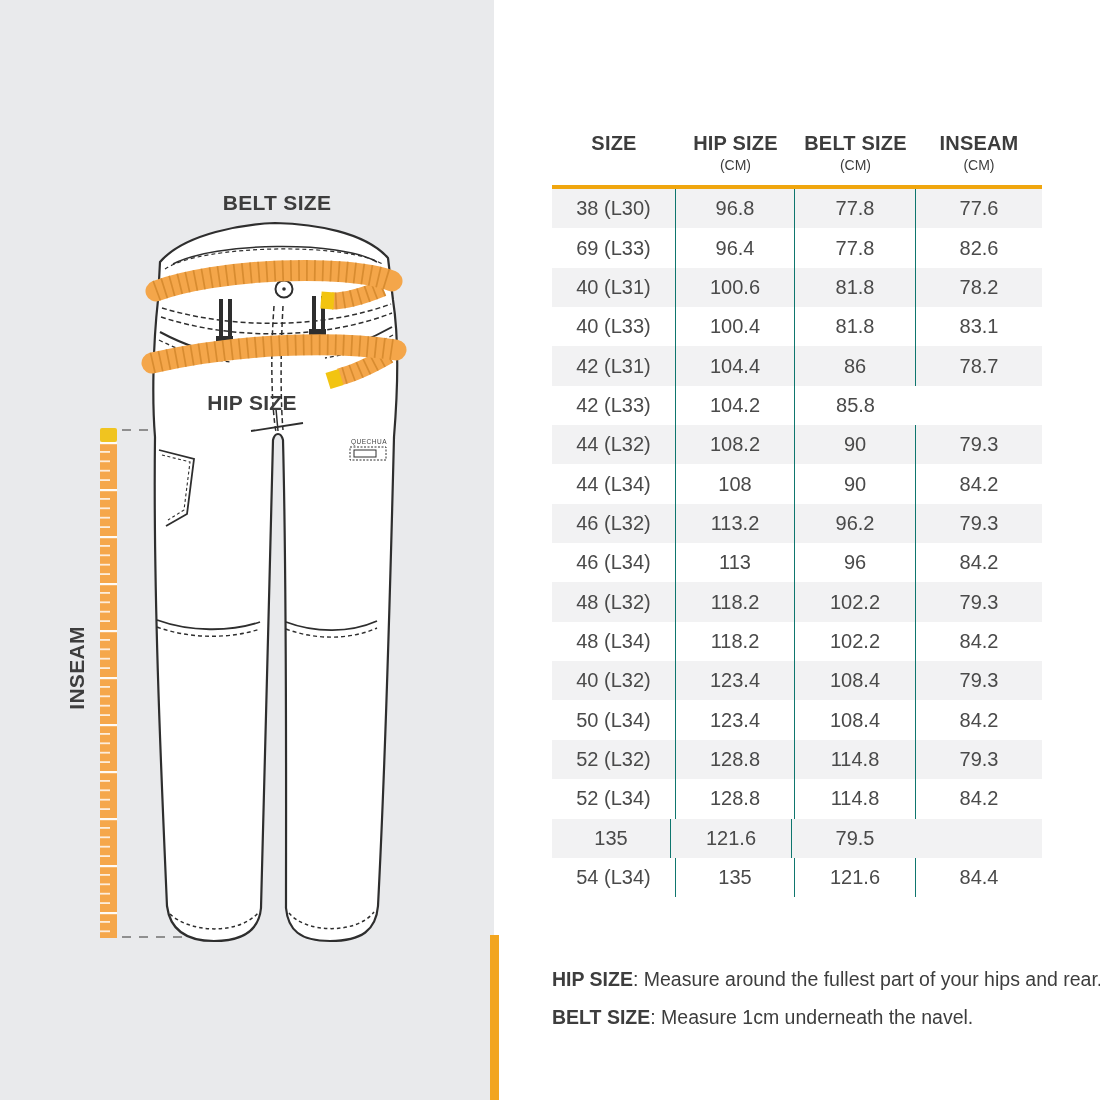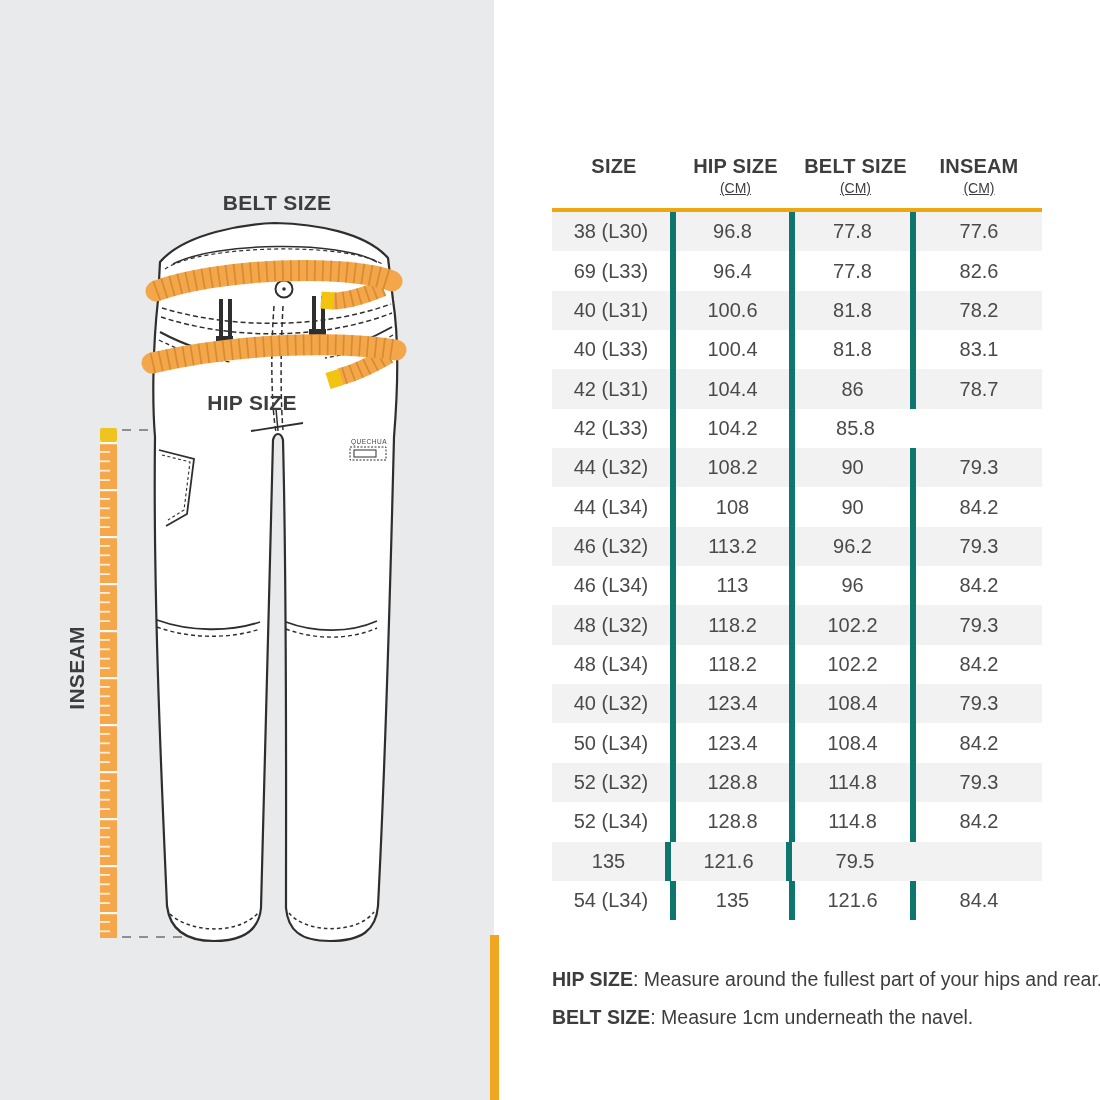--- a/index.html
+++ b/index.html
@@ -16,28 +16,28 @@
   .hip-label{left:172px;top:391px;width:160px;}
   .inseam-label{left:16px;top:657px;width:120px;height:22px;transform:rotate(-90deg);}
 
   
   .accent-bar{position:absolute;left:490px;top:935px;width:9px;height:165px;background:var(--accent-bar);}
 
   
   .size-table{position:absolute;left:552px;top:130px;width:490px;}
   .thead{display:flex;}
   .th{box-sizing:border-box;text-align:center;}
-  .th-label{font-size:20px;font-weight:bold;color:var(--text-dark);letter-spacing:.2px;line-height:26px;margin-top:23px;}
-  .th-unit{font-size:14px;color:var(--text-dark);line-height:18px;min-height:18px;text-decoration:underline;}
+  .th-label{font-size:20px;font-weight:bold;color:var(--text-dark);letter-spacing:.2px;line-height:26px;}
+  .th-unit{font-size:14px;color:var(--text-dark);line-height:18px;min-height:18px;}
   .c0{width:124px;}.c1{width:119px;}.c2{width:121px;}.c3{width:126px;}
   .header-rule{height:4px;background:var(--header-rule);margin-top:11px;}
   .trow{display:flex;height:39.35px;align-items:center;}
   .trow.alt{background:var(--row-alt);}
   .tcell{box-sizing:border-box;text-align:center;font-size:20px;color:var(--cell-text);}
-  .trow .tcell:not(:last-child){border-right:6px solid #0f766e;}
+  .trow .tcell:not(:last-child){border-right:1px solid #0f766e;}
   .trow .tcell{height:100%;display:flex;align-items:center;justify-content:center;}
 
   
   .notes{position:absolute;left:552px;top:960px;width:520px;font-size:19.5px;color:var(--text-dark);}
   .note-line{line-height:38px;white-space:nowrap;}
   .note-label{font-weight:bold;}
 </style>
 </head>
 <body>
 

